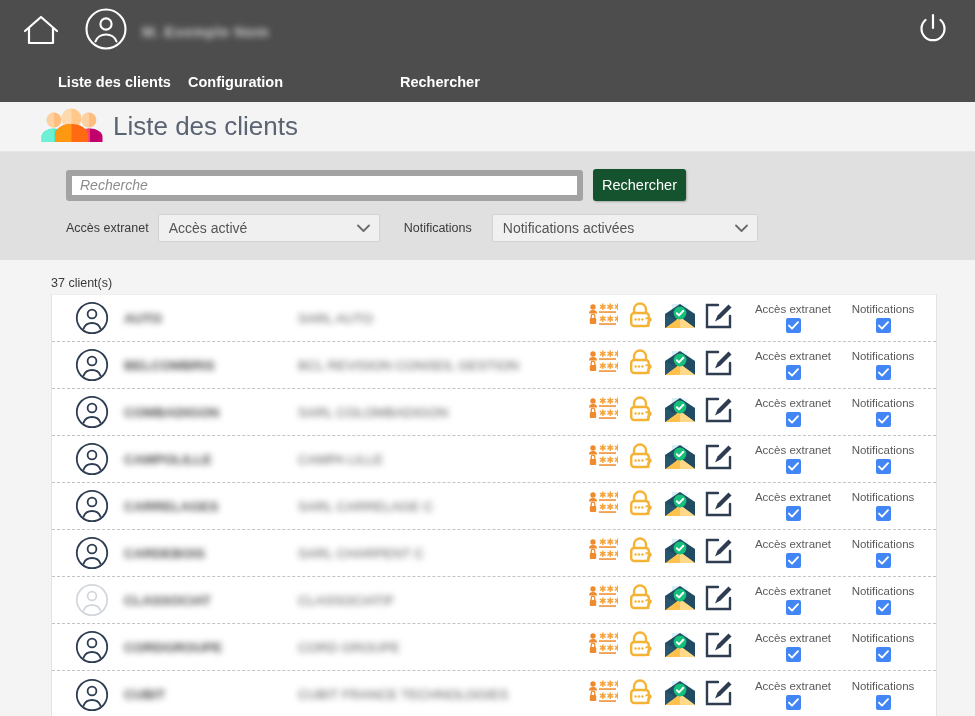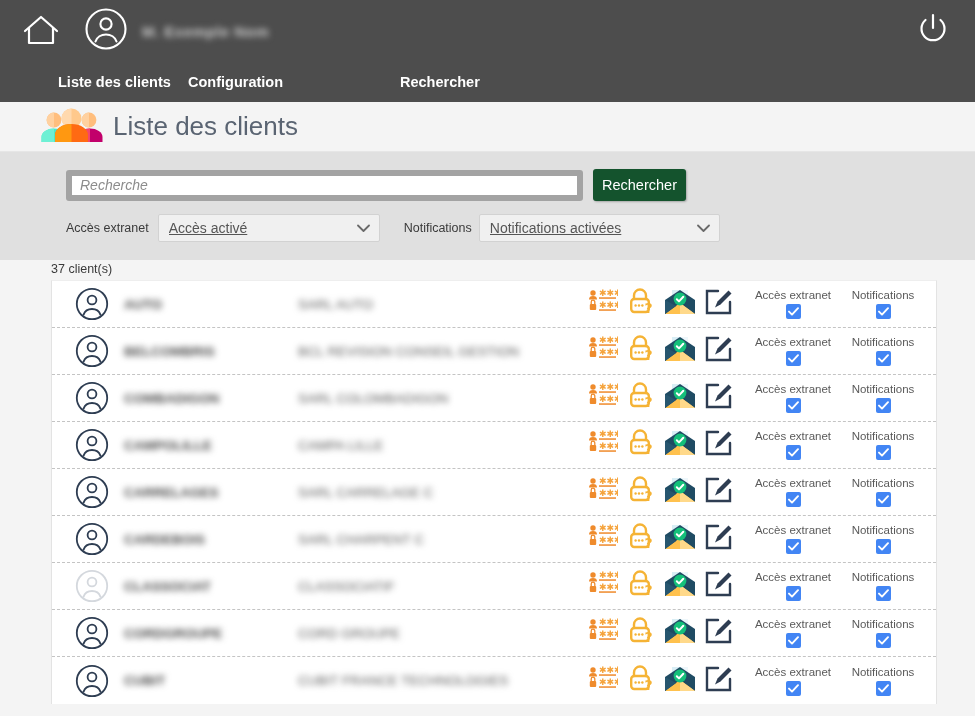--- a/index.html
+++ b/index.html
@@ -111,38 +111,37 @@
     border: 1px solid #d2d2d2;
     border-radius: 2px;
     font-size: 14px;
     font-family: "Liberation Sans", sans-serif;
     color: #555;
     padding: 0 28px 0 10px;
     appearance: none;
     -webkit-appearance: none;
     outline: none;
     cursor: pointer;
-    text-decoration: underline;
   }
   .select-access { width: 222px; margin-left: 9px; }
-  .select-notif  { width: 241px; margin-left: 7px; }
+  .select-notif  { width: 266px; margin-left: 20px; }
   .chevron {
     position: absolute;
     right: 10px;
     top: 50%;
     transform: translateY(-50%);
     pointer-events: none;
   }
   .gap-notif { margin-left: 24px; }
 
   
   .count-line {
     font-size: 12.5px;
     color: #3a3a3a;
-    padding: 2px 0 4px 51px;
+    padding: 16px 0 4px 51px;
   }
 
   
   .table {
     margin-left: 51px;
     width: 886px;
     background: #ffffff;
     border-left: 1px solid #e3e3e3;
     border-right: 1px solid #e3e3e3;
     border-top: 1px solid #eeeeee;

